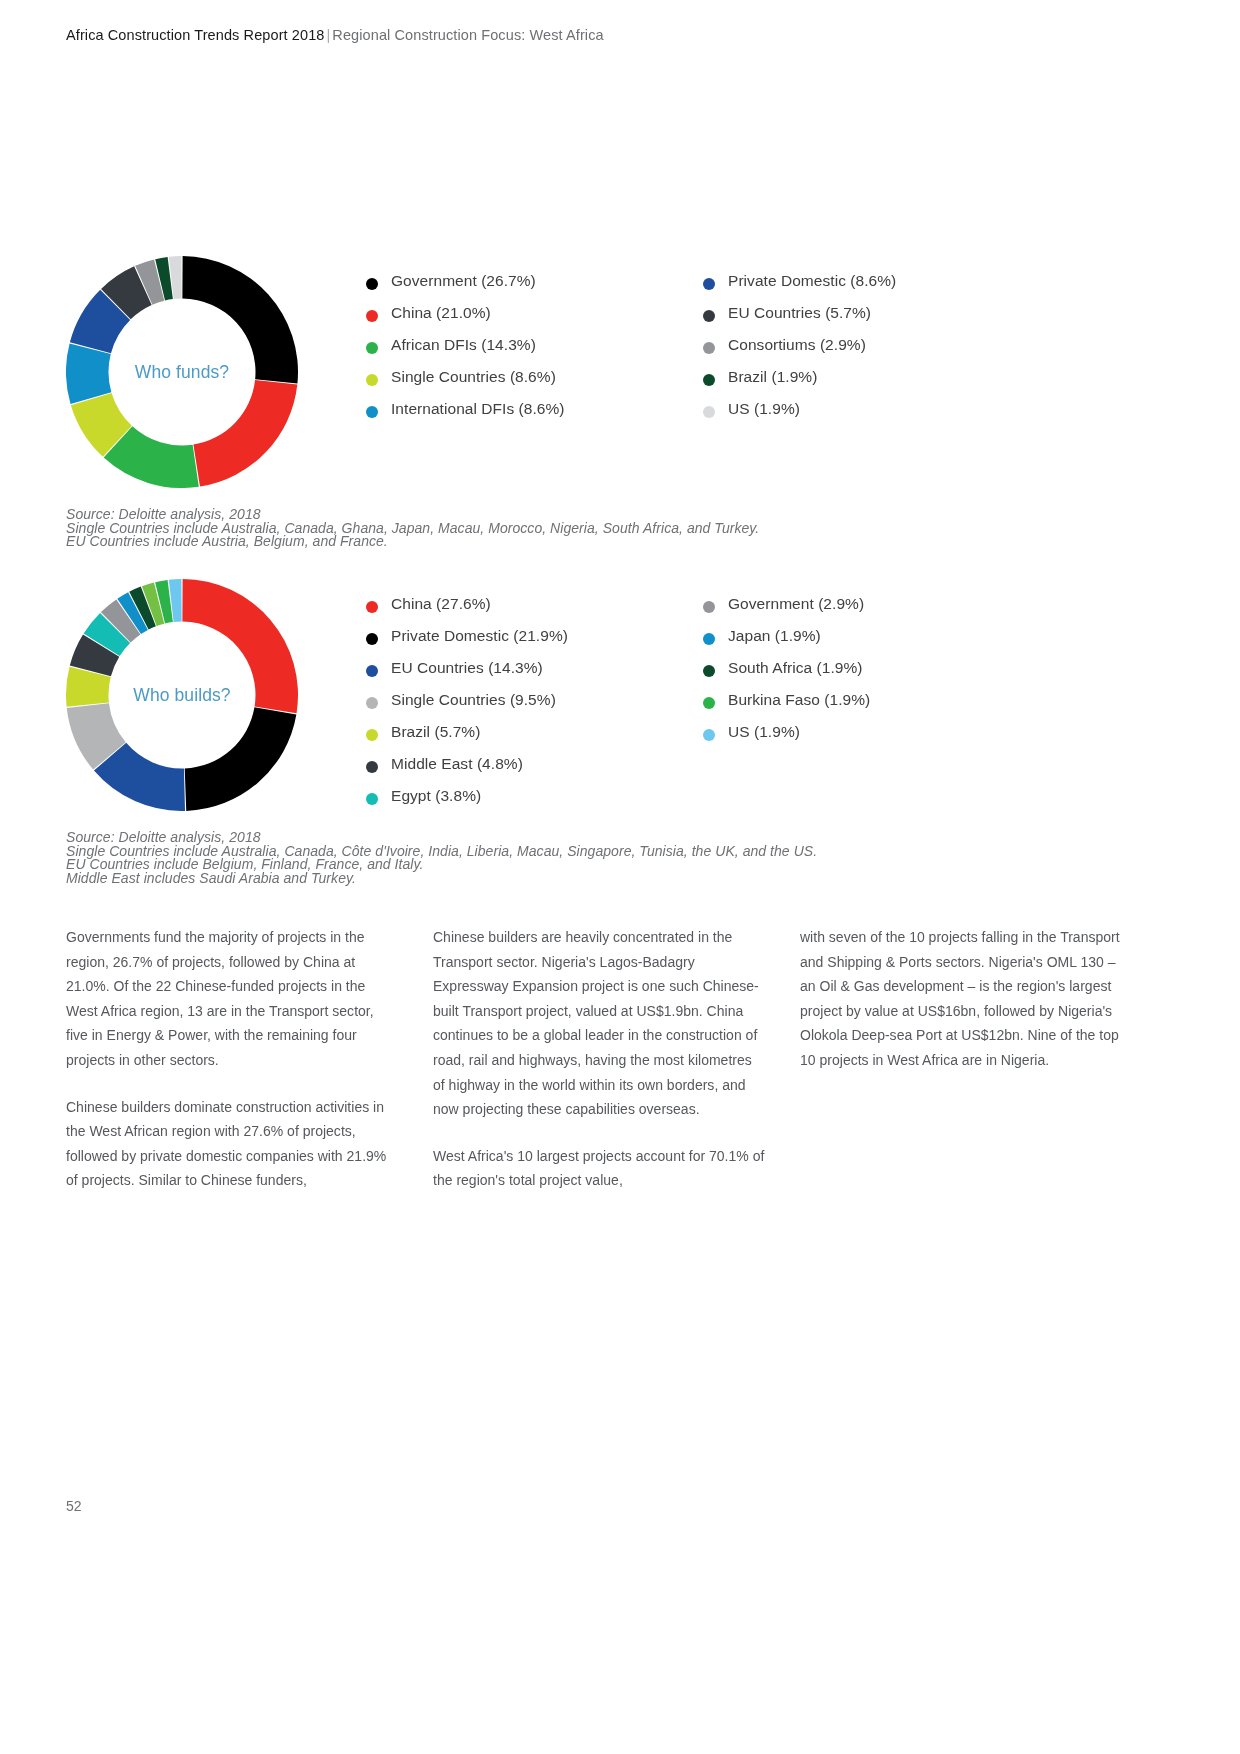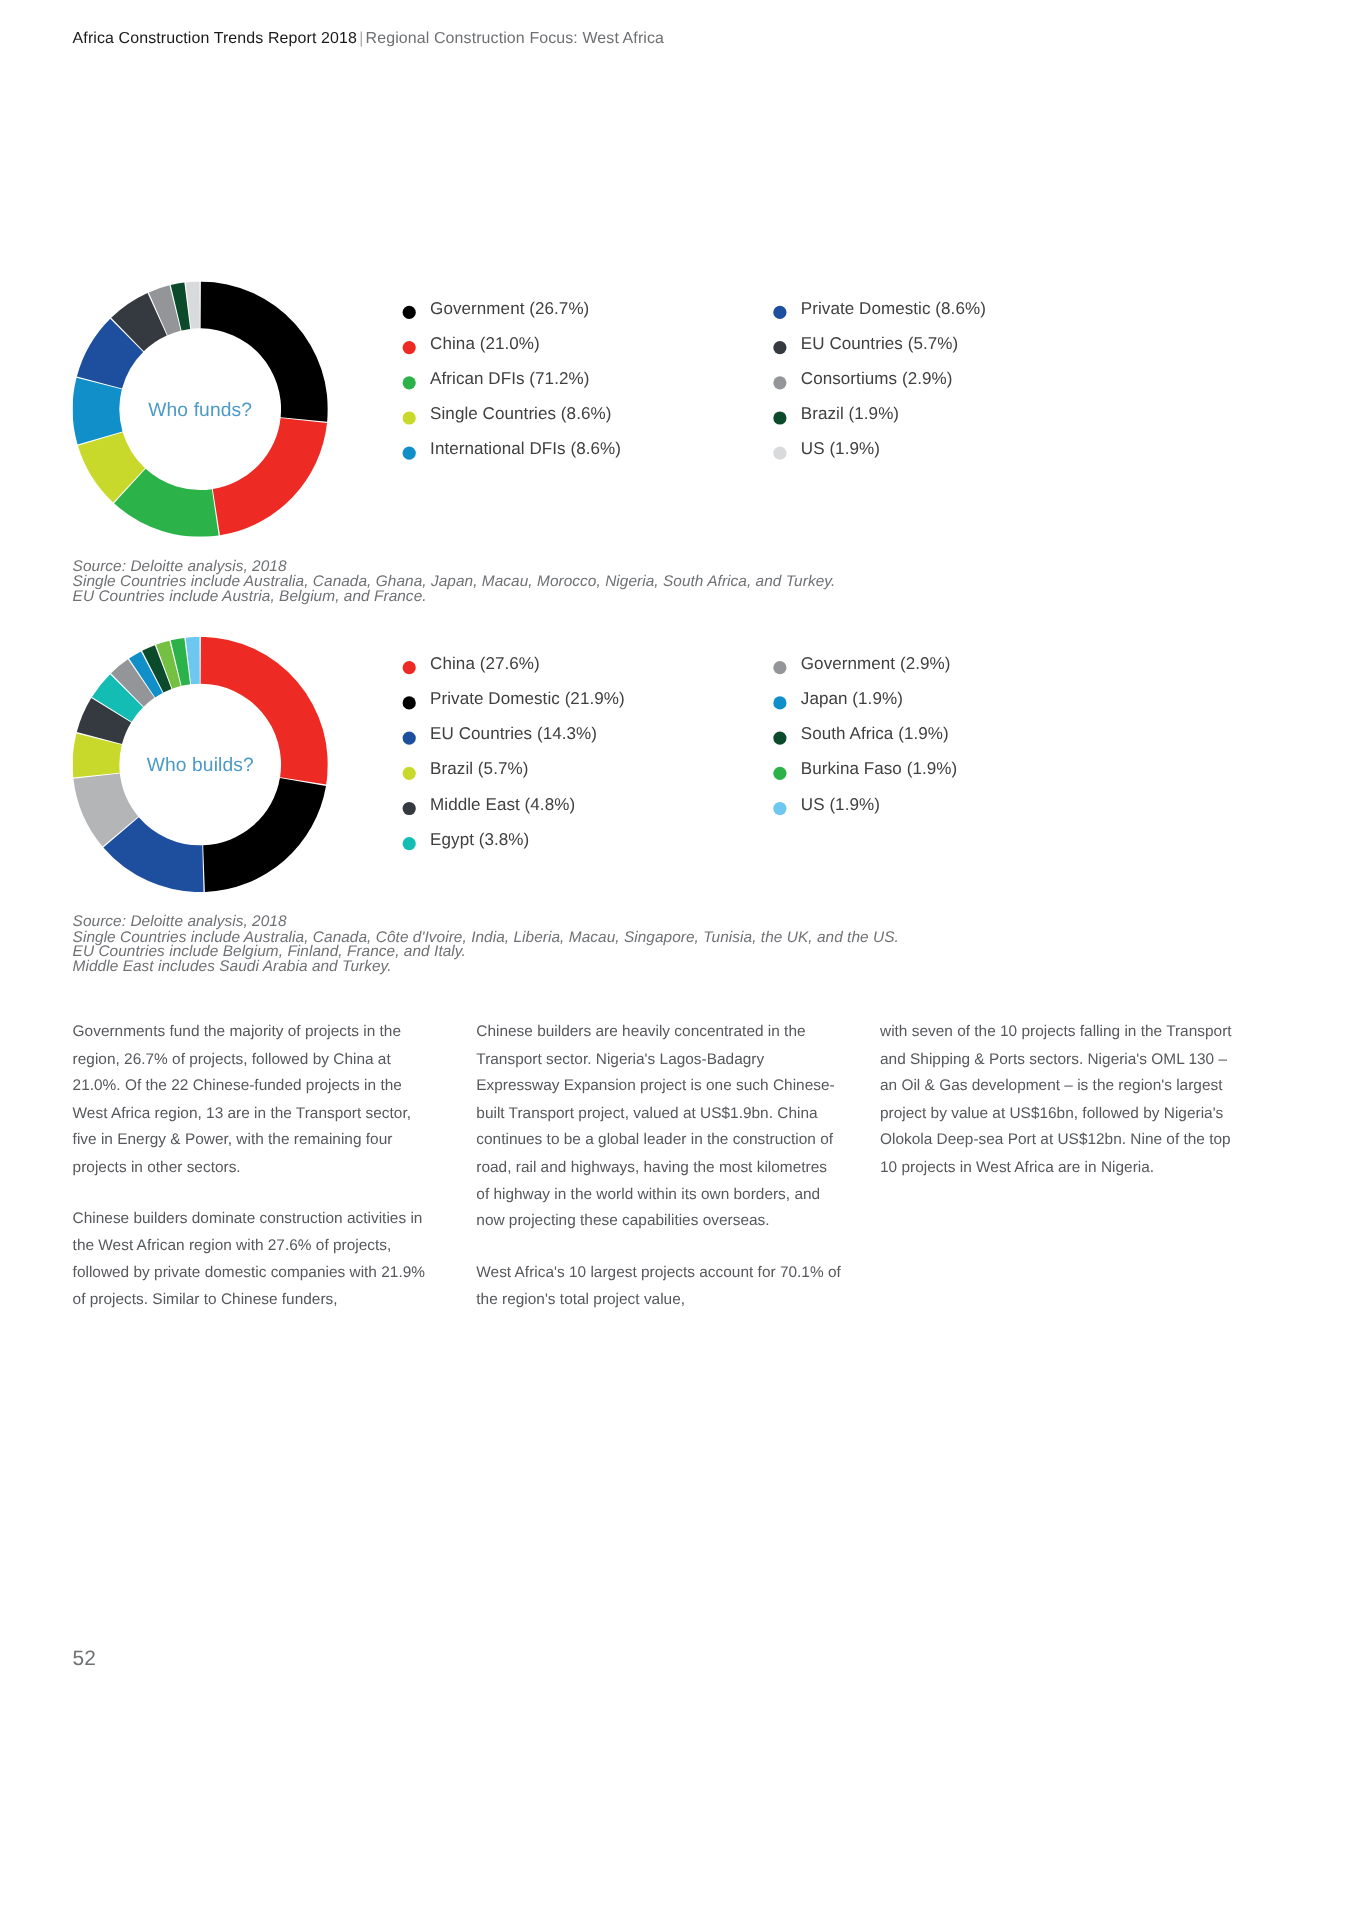--- a/index.html
+++ b/index.html
@@ -151,21 +151,21 @@
     color: #56585c;
     letter-spacing: 0.01px;
   }
   .body-col p:last-child { margin-bottom: 0; }
 
   
   .folio {
     position: absolute;
     left: 66px;
     top: 1498px;
-    font-size: 19px;
+    font-size: 14px;
     color: #6e7073;
   }
 </style>
 </head>
 <body>
 
 <div class="page">
 
   <div class="runhead">
     <span class="rh-strong">Africa Construction Trends Report 2018</span><span class="rh-sep">|</span><span class="rh-rest">Regional Construction Focus: West Africa</span>
@@ -192,21 +192,21 @@
         <div class="legend-item">
             <span class="legend-dot" style="background: rgb(0, 0, 0);"></span>
             <span>Government (26.7%)</span>
           </div>
         <div class="legend-item">
             <span class="legend-dot" style="background: rgb(237, 42, 35);"></span>
             <span>China (21.0%)</span>
           </div>
         <div class="legend-item">
             <span class="legend-dot" style="background: rgb(43, 179, 74);"></span>
-            <span>African DFIs (71.2%)</span>
+            <span>African DFIs (14.3%)</span>
           </div>
         <div class="legend-item">
             <span class="legend-dot" style="background: rgb(200, 217, 43);"></span>
             <span>Single Countries (8.6%)</span>
           </div>
         <div class="legend-item">
             <span class="legend-dot" style="background: rgb(16, 143, 201);"></span>
             <span>International DFIs (8.6%)</span>
           </div>
       </div>
@@ -268,20 +268,24 @@
           </div>
         <div class="legend-item">
             <span class="legend-dot" style="background: rgb(0, 0, 0);"></span>
             <span>Private Domestic (21.9%)</span>
           </div>
         <div class="legend-item">
             <span class="legend-dot" style="background: rgb(29, 79, 158);"></span>
             <span>EU Countries (14.3%)</span>
           </div>
         <div class="legend-item">
+            <span class="legend-dot" style="background: rgb(179, 181, 183);"></span>
+            <span>Single Countries (9.5%)</span>
+          </div>
+        <div class="legend-item">
             <span class="legend-dot" style="background: rgb(200, 217, 43);"></span>
             <span>Brazil (5.7%)</span>
           </div>
         <div class="legend-item">
             <span class="legend-dot" style="background: rgb(52, 58, 64);"></span>
             <span>Middle East (4.8%)</span>
           </div>
         <div class="legend-item">
             <span class="legend-dot" style="background: rgb(19, 189, 180);"></span>
             <span>Egypt (3.8%)</span>

